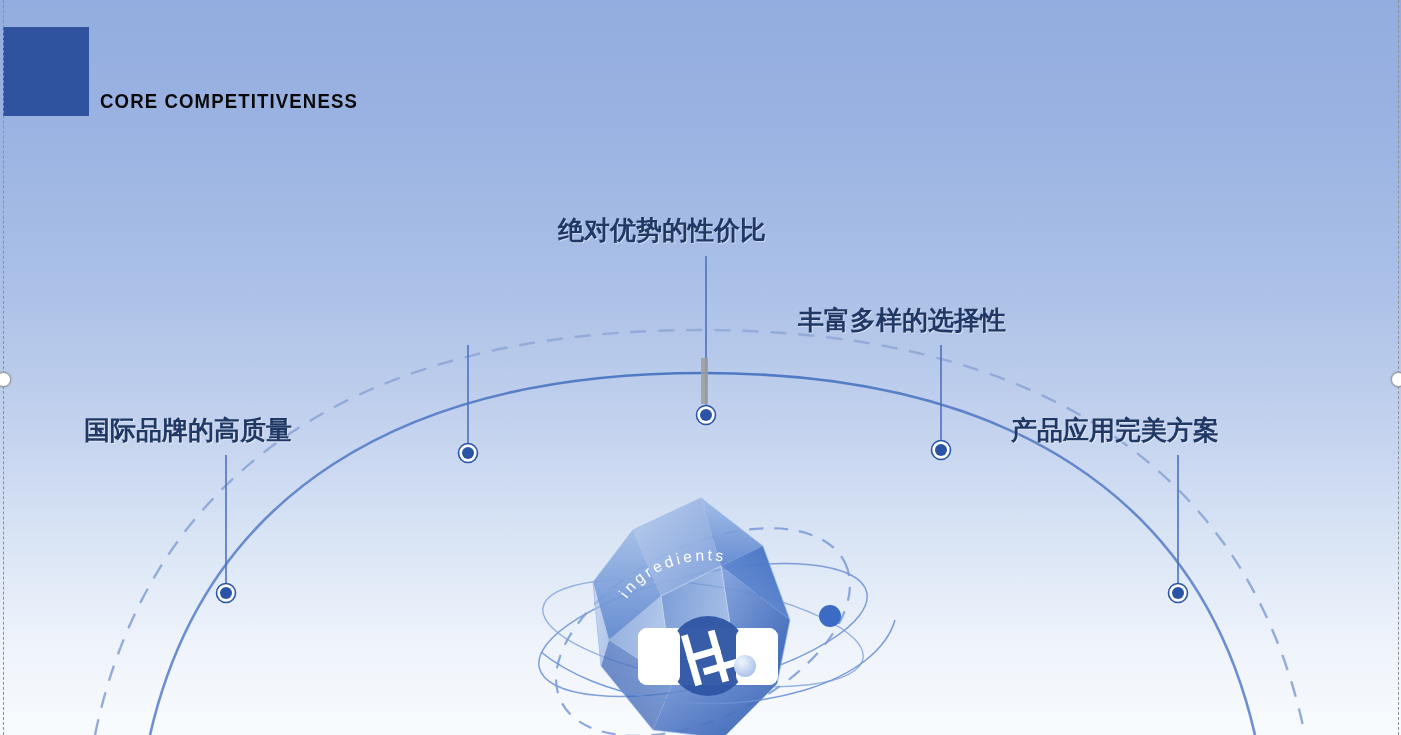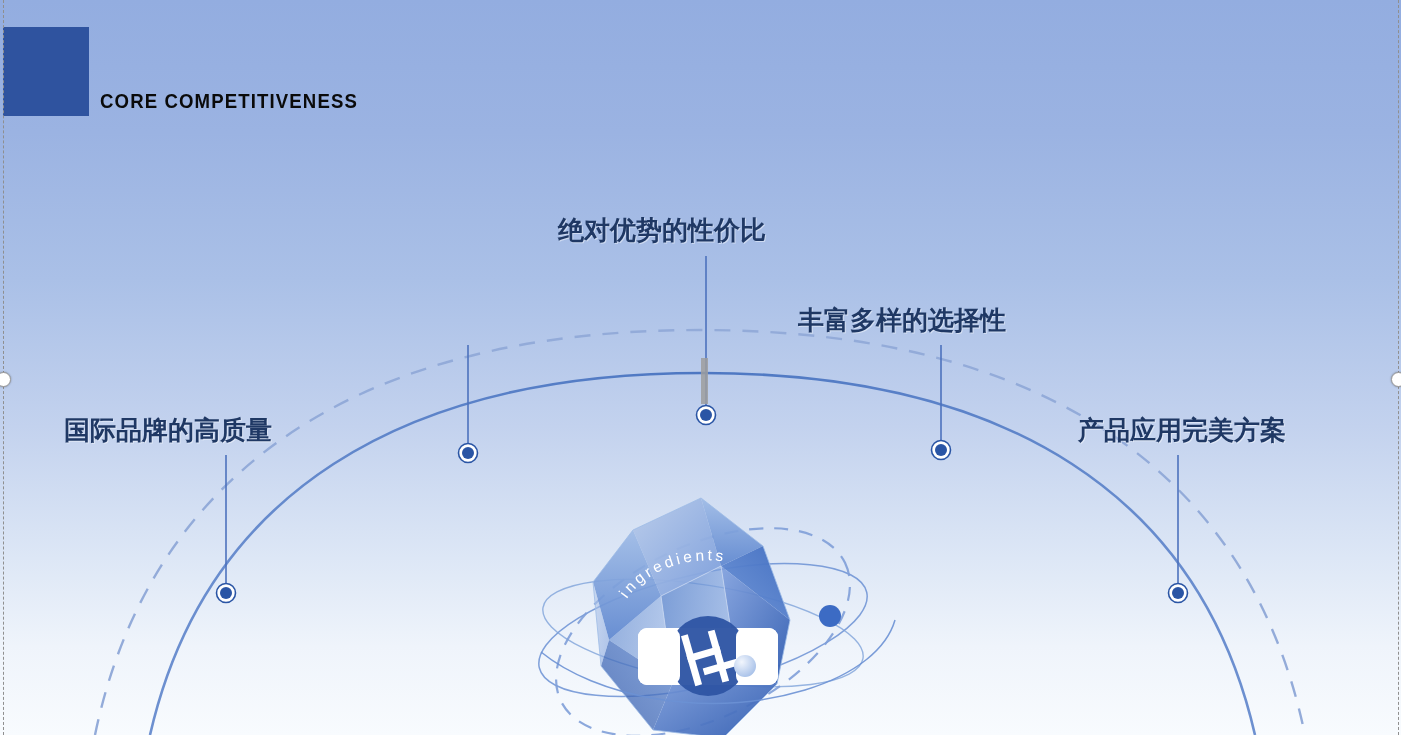--- a/index.html
+++ b/index.html
@@ -183,24 +183,24 @@
     </g>
 
     <circle cx="325" cy="146" r="11" fill="#3c6bc4"></circle>
     <circle cx="240" cy="196" r="11" fill="url(#dotLite)"></circle>
 
     <g opacity=".9">
       <path d="M 36,182 C 90,226 200,250 300,220 C 352,204 382,178 390,150" fill="none" stroke="#6b91d4" stroke-width="1.5"></path>
     </g>
   </svg>
 
-  <div class="node-label" style="left:64px;top:410px;">国际品牌的高质量</div>
+  <div class="node-label" style="left:84px;top:410px;">国际品牌的高质量</div>
   <div class="node-label" style="left:558px;top:210px;">绝对优势的性价比</div>
   <div class="node-label" style="left:798px;top:300px;">丰富多样的选择性</div>
-  <div class="node-label" style="left:1078px;top:410px;">产品应用完美方案</div>
+  <div class="node-label" style="left:1011px;top:410px;">产品应用完美方案</div>
 
   <div class="hdr-square"></div>
   <div class="hdr-sub">CORE COMPETITIVENESS</div>
 
   <div class="frame-edge left"></div>
   <div class="frame-edge right"></div>
   <div class="frame-handle h-left"></div>
   <div class="frame-handle h-right"></div>
 
 </div>

